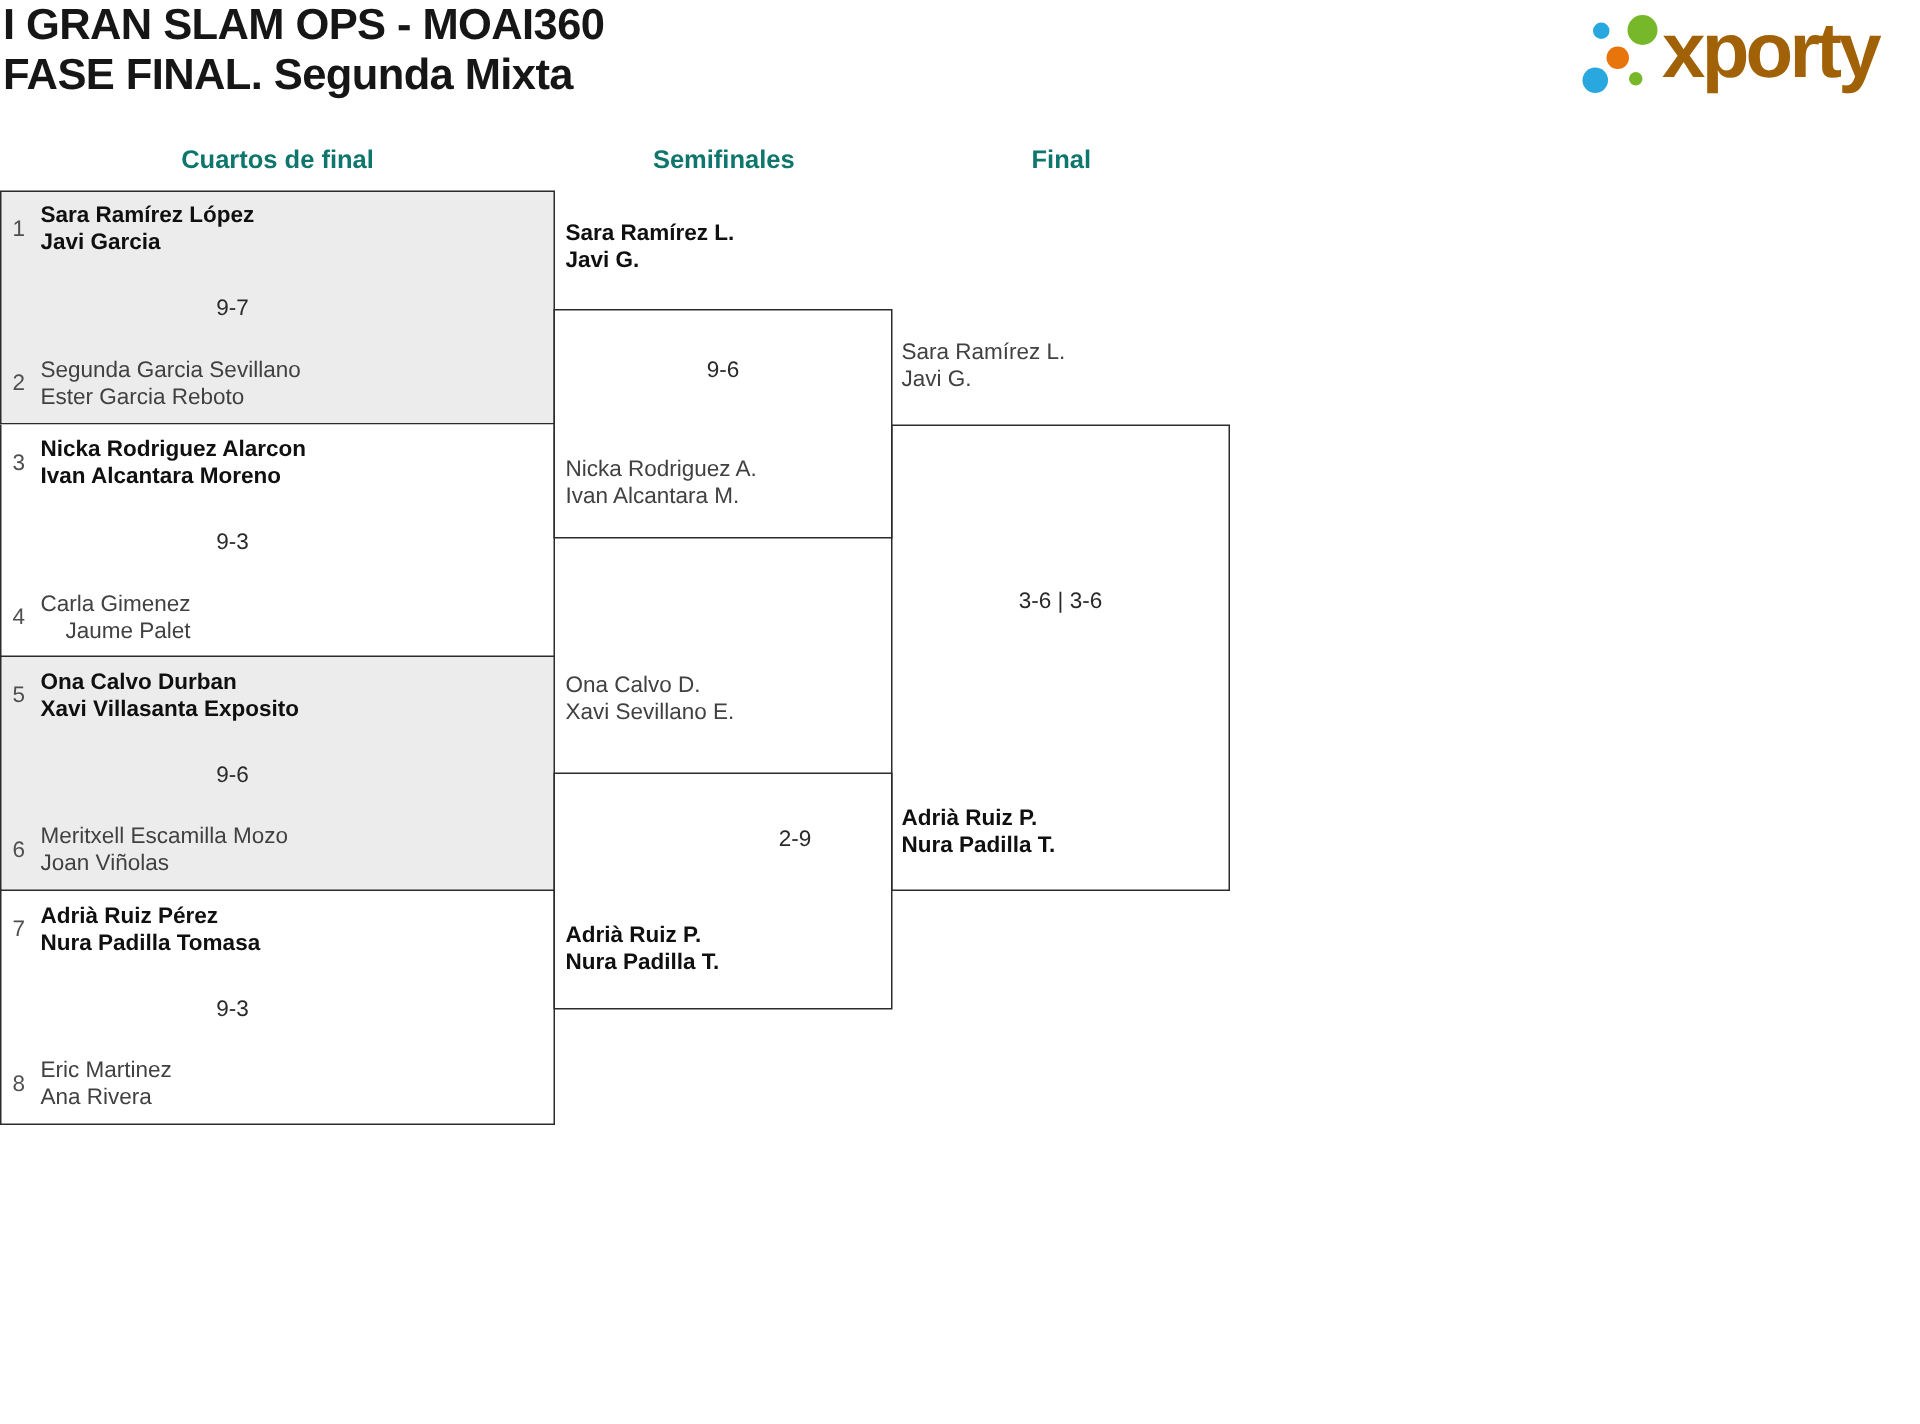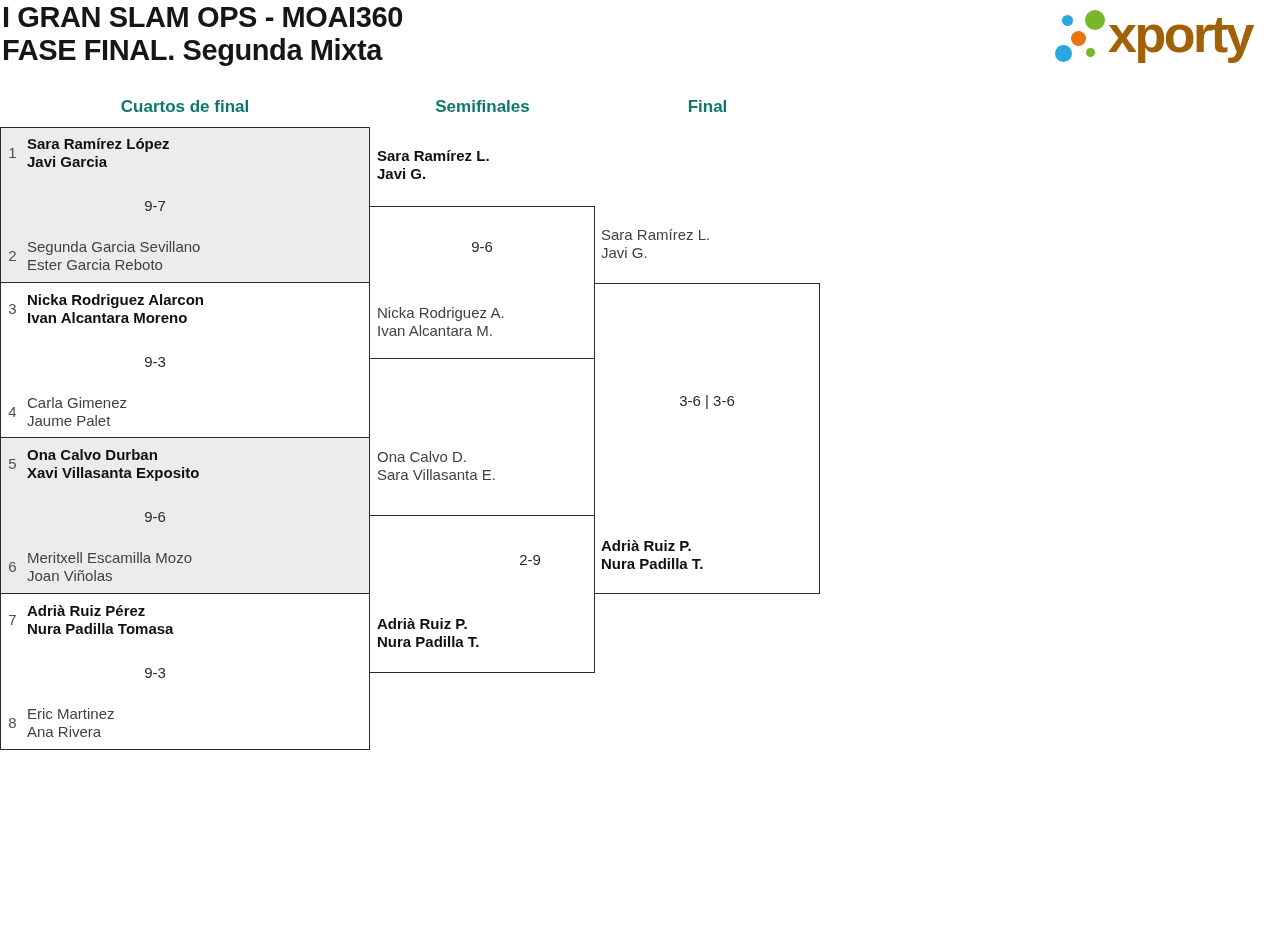--- a/index.html
+++ b/index.html
@@ -99,21 +99,21 @@
     <span>Ester Garcia Reboto</span>
   </div>
 
   <div class="seed" style="top:300px;">3</div>
   <div class="team winner" style="left:27px;top:291px;">
     <span>Nicka Rodriguez Alarcon</span>
     <span>Ivan Alcantara Moreno</span>
   </div>
   <div class="score qf-score" style="top:353px;">9-3</div>
   <div class="seed" style="top:403px;">4</div>
-  <div class="team" style="left:27px;top:394px;">
+  <div class="team" style="left:27px;top:394px;text-align:right;">
     <span>Carla Gimenez</span>
     <span>Jaume Palet</span>
   </div>
 
   <div class="seed" style="top:455px;">5</div>
   <div class="team winner" style="left:27px;top:446px;">
     <span>Ona Calvo Durban</span>
     <span>Xavi Villasanta Exposito</span>
   </div>
   <div class="score qf-score" style="top:508px;">9-6</div>
@@ -140,21 +140,21 @@
     <span>Javi G.</span>
   </div>
   <div class="score sf-score" style="top:238px;">9-6</div>
   <div class="team" style="left:377px;top:304px;">
     <span>Nicka Rodriguez A.</span>
     <span>Ivan Alcantara M.</span>
   </div>
 
   <div class="team" style="left:377px;top:448px;">
     <span>Ona Calvo D.</span>
-    <span>Sara Villasanta E.</span>
+    <span>Xavi Sevillano E.</span>
   </div>
   <div class="score sf-score" style="top:551px;padding-left:48px;">2-9</div>
   <div class="team winner" style="left:377px;top:615px;">
     <span>Adrià Ruiz P.</span>
     <span>Nura Padilla T.</span>
   </div>
 
   <div class="team" style="left:601px;top:226px;">
     <span>Sara Ramírez L.</span>
     <span>Javi G.</span>

